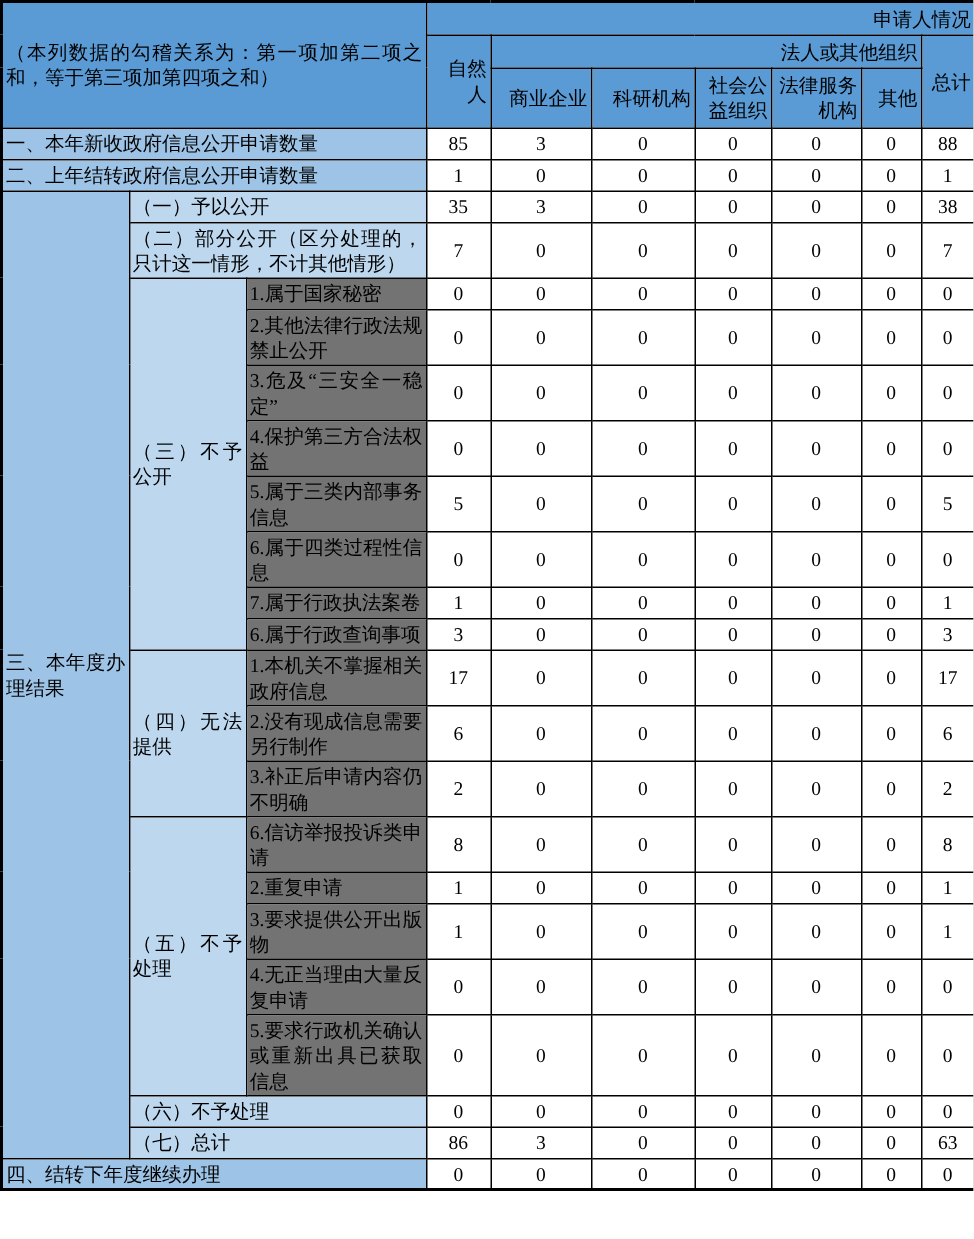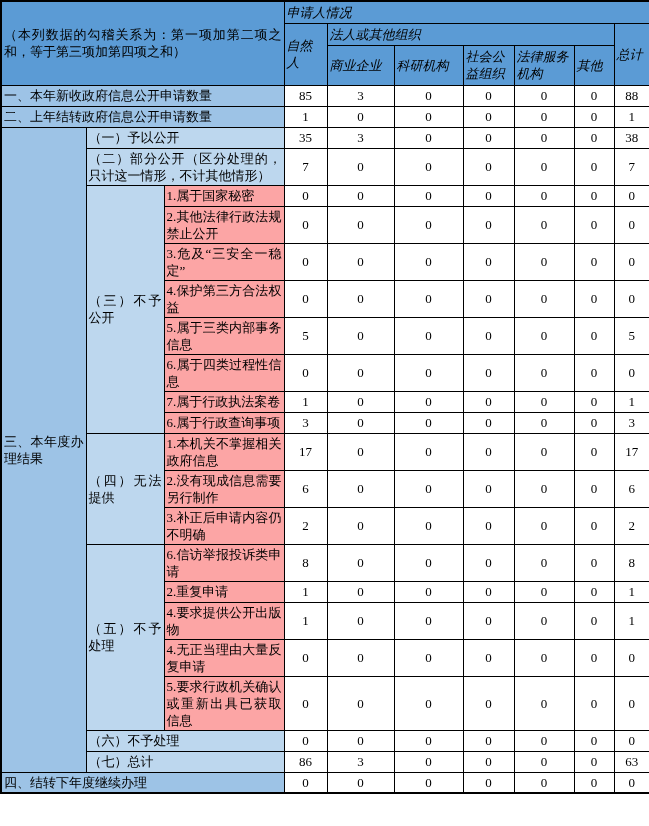--- a/index.html
+++ b/index.html
@@ -13,29 +13,29 @@
     border:2px solid #000;
   }
   #stat th,#stat td{
     border:1px solid #000;
     font-size:13px;line-height:17px;
     padding:1px 2px;
     vertical-align:middle;
     overflow:hidden;
     word-break:break-all;
   }
-  #stat th{font-weight:normal;text-align:left;font-style:italic;}
+  #stat th{font-weight:normal;text-align:right;}
   #stat tbody tr{height:21px;}
   #stat thead tr.hr1{height:22px;}
   #stat thead tr.hr2{height:22px;}
   #stat thead tr.hr3{height:40px;}
   .lv0{background:#5b9bd5;}
   .lv1{background:#9dc3e6;}
   .lv2{background:#bdd7ee;margin-top:19px;}
-  .lv3{background:#fca5a5;margin-left:48px;}
+  .lv3{background:#737373;margin-left:48px;}
   .lbl{text-align:justify;text-justify:inter-ideograph;font-family:Liberation Serif, serif;}
   .val{background:#ffffff;text-align:center;}
   td.note{text-align:justify;vertical-align:middle;}
 </style>
 </head>
 <body>
 
 <div id="screen">
   <table id="stat">
     <colgroup>
@@ -237,21 +237,21 @@
           <td class="lv3 lbl">2.重复申请</td>
           <td class="val">1</td>
           <td class="val">0</td>
           <td class="val">0</td>
           <td class="val">0</td>
           <td class="val">0</td>
           <td class="val">0</td>
           <td class="val">1</td>
         </tr>
         <tr>
-          <td class="lv3 lbl">4.要求提供公开出版物</td>
+          <td class="lv3 lbl">3.要求提供公开出版物</td>
           <td class="val">1</td>
           <td class="val">0</td>
           <td class="val">0</td>
           <td class="val">0</td>
           <td class="val">0</td>
           <td class="val">0</td>
           <td class="val">1</td>
         </tr>
         <tr>
           <td class="lv3 lbl">4.无正当理由大量反复申请</td>

